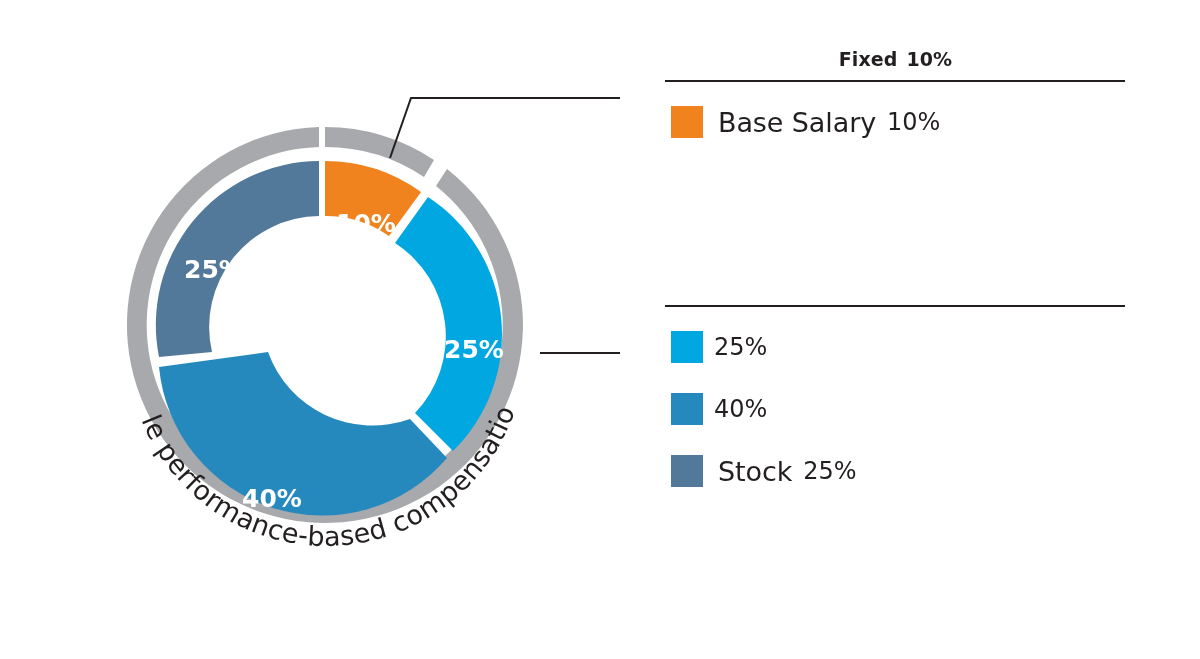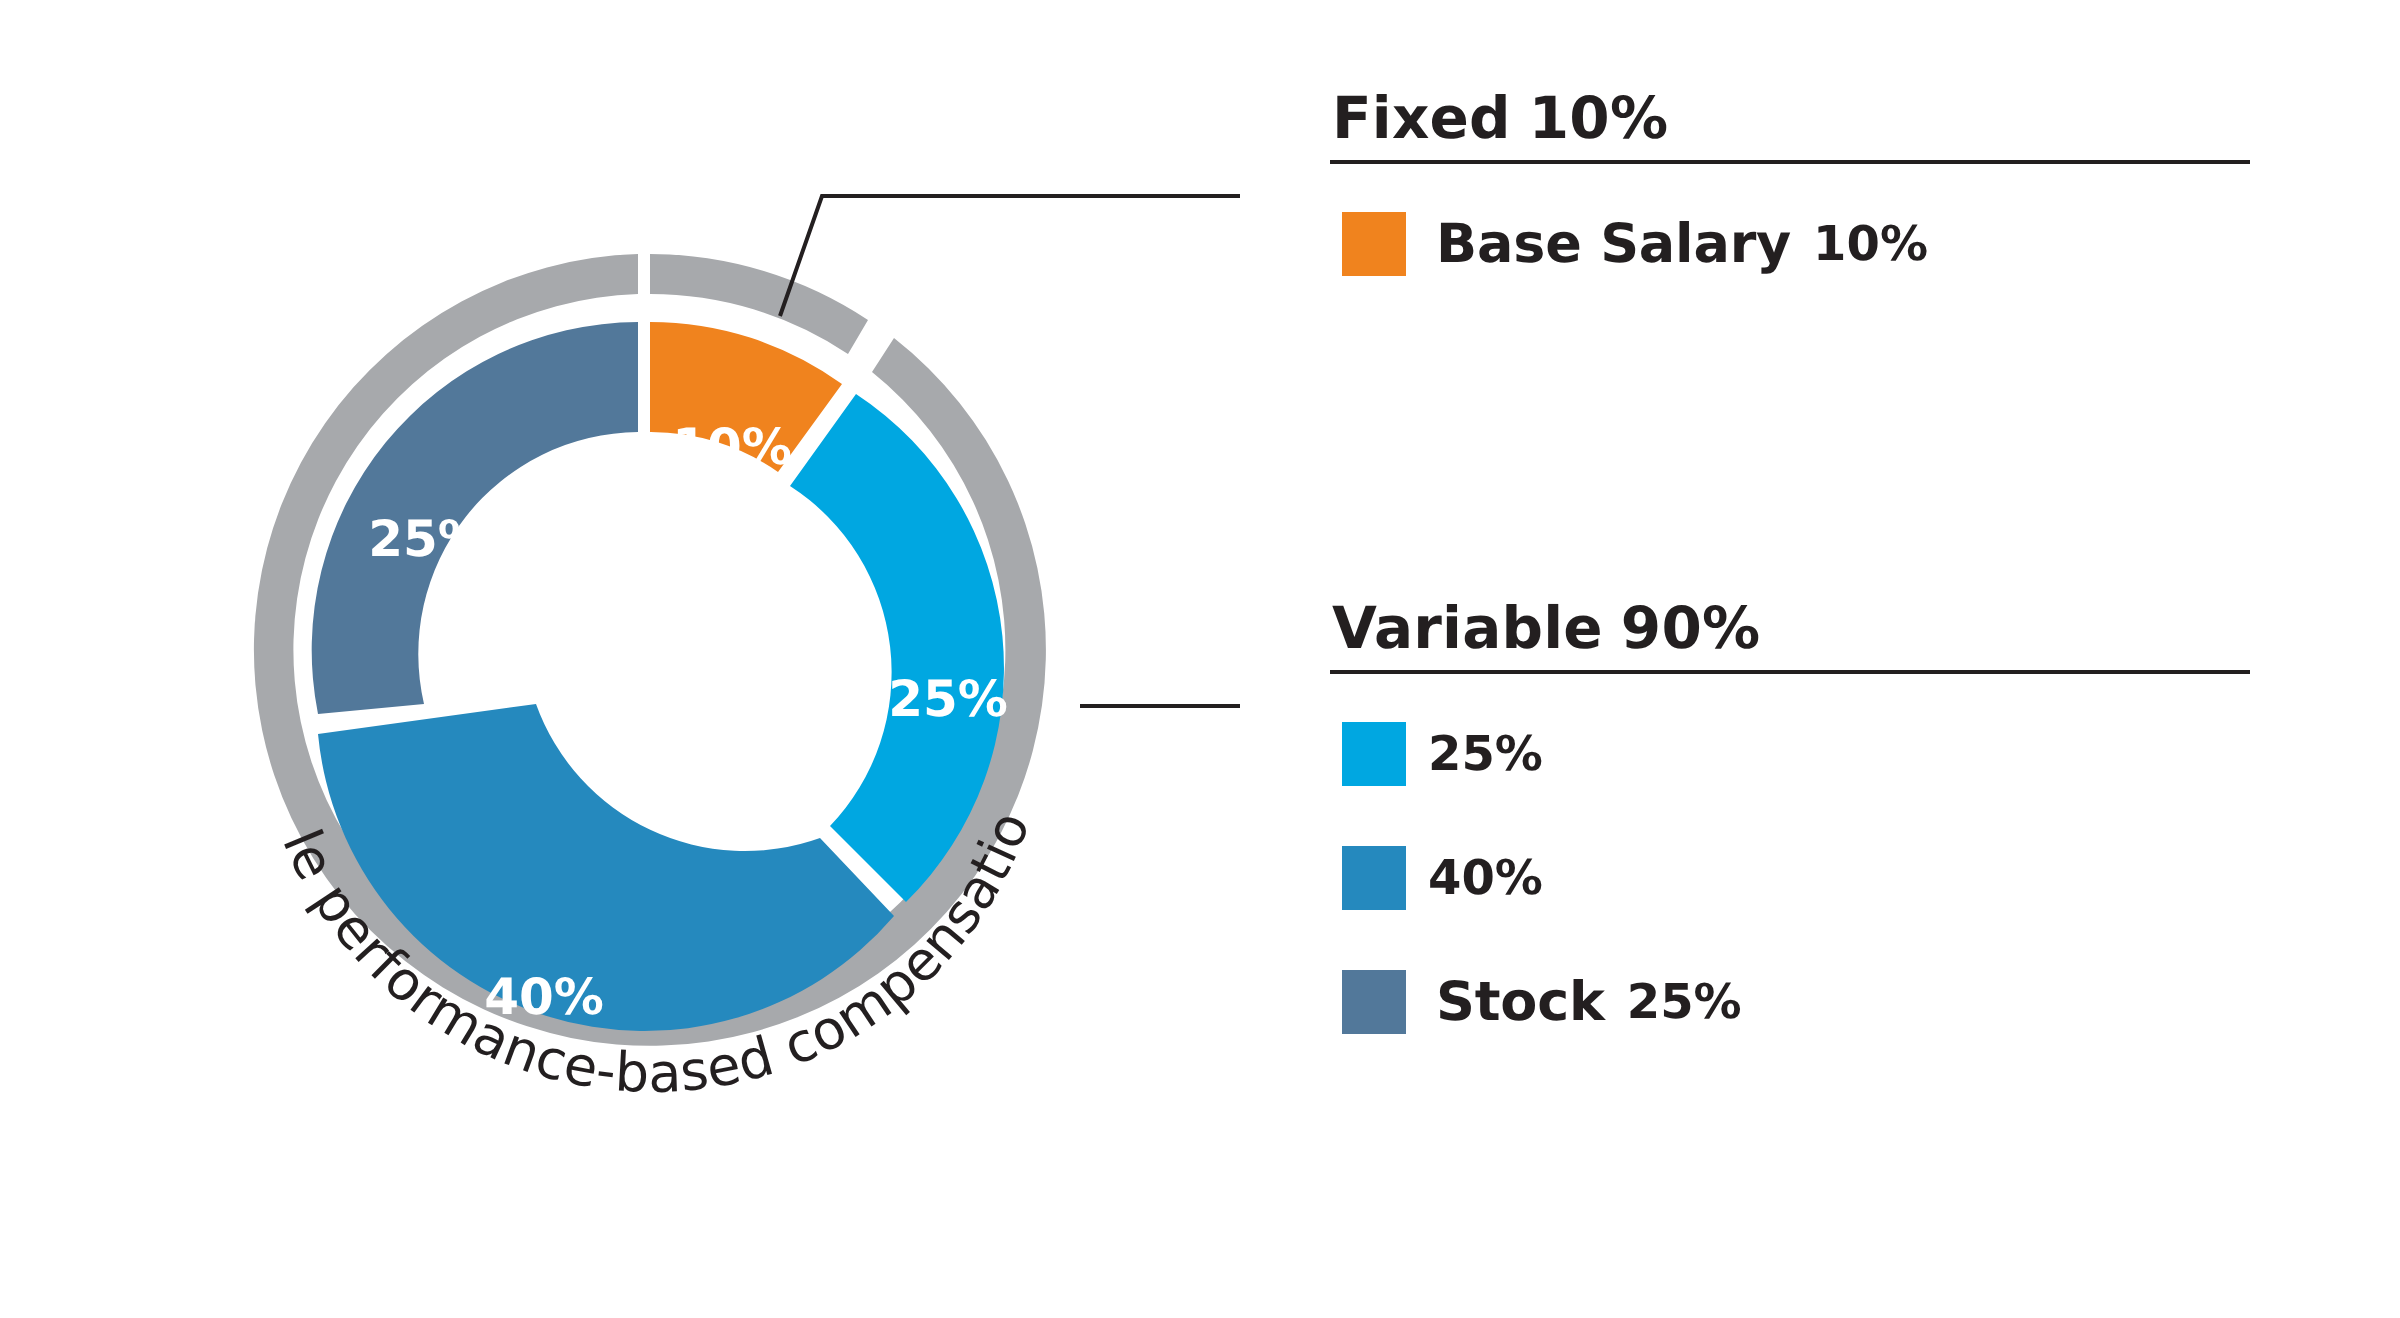--- a/index.html
+++ b/index.html
@@ -39,40 +39,40 @@
     position: absolute;
     left: 0;
     width: 460px;
   }
   .legend-group.fixed { top: 44px; }
   .legend-group.variable { top: 299px; }
 
   .group-title {
     font-family: "DejaVu Sans", "Liberation Sans", sans-serif;
     font-weight: bold;
-    font-size: 29px;
+    font-size: 19px;
     color: #231f20;
     letter-spacing: 0.1px;
     line-height: 30px;
     white-space: nowrap;
     margin: 0 0 0 1px;
+    text-align: center;
   }
   .group-title .pct {
     font-weight: bold;
     margin-left: 9px;
   }
   .group-rule {
     margin-top: 6px;
     width: 460px;
     height: 2px;
     background: #231f20;
   }
   .legend-items {
     margin-top: 18px;
-    font-weight: bold;
   }
   .legend-item {
     display: flex;
     align-items: center;
     height: 44px;
     margin-bottom: 18px;
   }
   .legend-item:last-child { margin-bottom: 0; }
   .swatch {
     width: 32px;
@@ -162,23 +162,20 @@
       <div class="legend-items">
         <div class="legend-item">
           <span class="swatch" style="background:#F0831E"></span>
           <span class="legend-label">Base Salary</span>
           <span class="legend-pct">10%</span>
         </div>
       </div>
     </div>
 
     <div class="legend-group variable">
-      <div class="group-title">
-        <span>Variable</span><span class="pct">90%</span>
-      </div>
       <div class="group-rule"></div>
       <div class="legend-items">
 
         <div class="legend-item">
           <span class="swatch" style="background:#00A7E1"></span>
           <span class="legend-pct">25%</span>
         </div>
 
         <div class="legend-item">
           <span class="swatch" style="background:#2589BE"></span>

